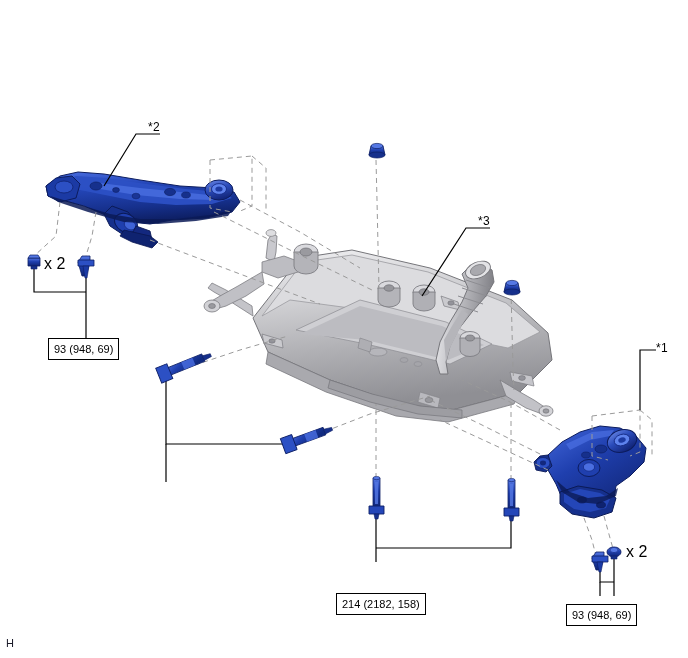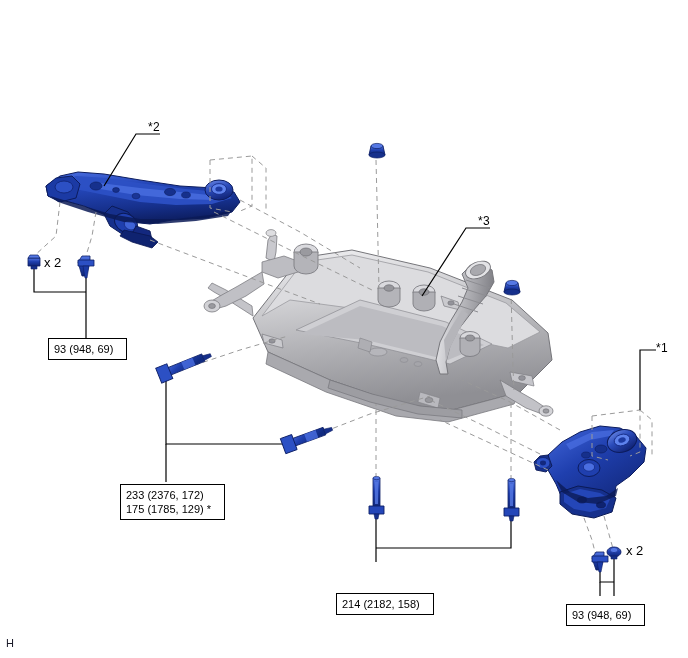--- a/index.html
+++ b/index.html
@@ -20,39 +20,39 @@
   #diagram-svg {
     position: absolute;
     left: 0;
     top: 0;
   }
   .torque-box {
     position: absolute;
     border: 1px solid #000000;
     background: #ffffff;
     box-sizing: border-box;
-    padding: 3px 13px 3px 5px;
+    padding: 3px 5px 3px 5px;
     font-size: 11px;
     color: #000000;
     line-height: 14px;
     white-space: nowrap;
   }
   .torque-line {
     display: block;
   }
   .ref-label {
     position: absolute;
     font-size: 12px;
     color: #000000;
     white-space: nowrap;
     letter-spacing: 0.3px;
   }
   .qty-label {
     position: absolute;
-    font-size: 13px;
+    font-size: 16px;
     color: #000000;
     white-space: nowrap;
   }
   .page-mark {
     position: absolute;
     font-size: 11px;
     color: #1a1a28;
   }
 </style>
 </head>
@@ -372,24 +372,20 @@
       <ellipse cx="614" cy="552" rx="7" ry="5" fill="url(#blueBoltGrad)" stroke="#0d1f66" stroke-width="0.9"></ellipse>
       <ellipse cx="614" cy="550" rx="4" ry="2.6" fill="#5578e4" stroke="#12267f" stroke-width="0.6"></ellipse>
       <path d="M611,556 L617,556 L617,559 L611,559 Z" fill="#16308c" stroke="#0d1f66" stroke-width="0.6"></path>
     </g>
   </svg>
 
   <div class="torque-box" style="left:48px; top:338px;">
     <span class="torque-line">93 (948, 69)</span>
   </div>
 
-  <div class="torque-box" style="left:120px; top:484px;">
-    <span class="torque-line">233 (2376, 172)</span>
-    <span class="torque-line">175 (1785, 129) *</span>
-  </div>
 
   <div class="torque-box" style="left:336px; top:575px;margin-top:18px;">
     <span class="torque-line">214 (2182, 158)</span>
   </div>
 
   <div class="torque-box" style="left:566px; top:604px;">
     <span class="torque-line">93 (948, 69)</span>
   </div>
 
   <div class="ref-label" style="left:148px; top:120px;">*2</div>

